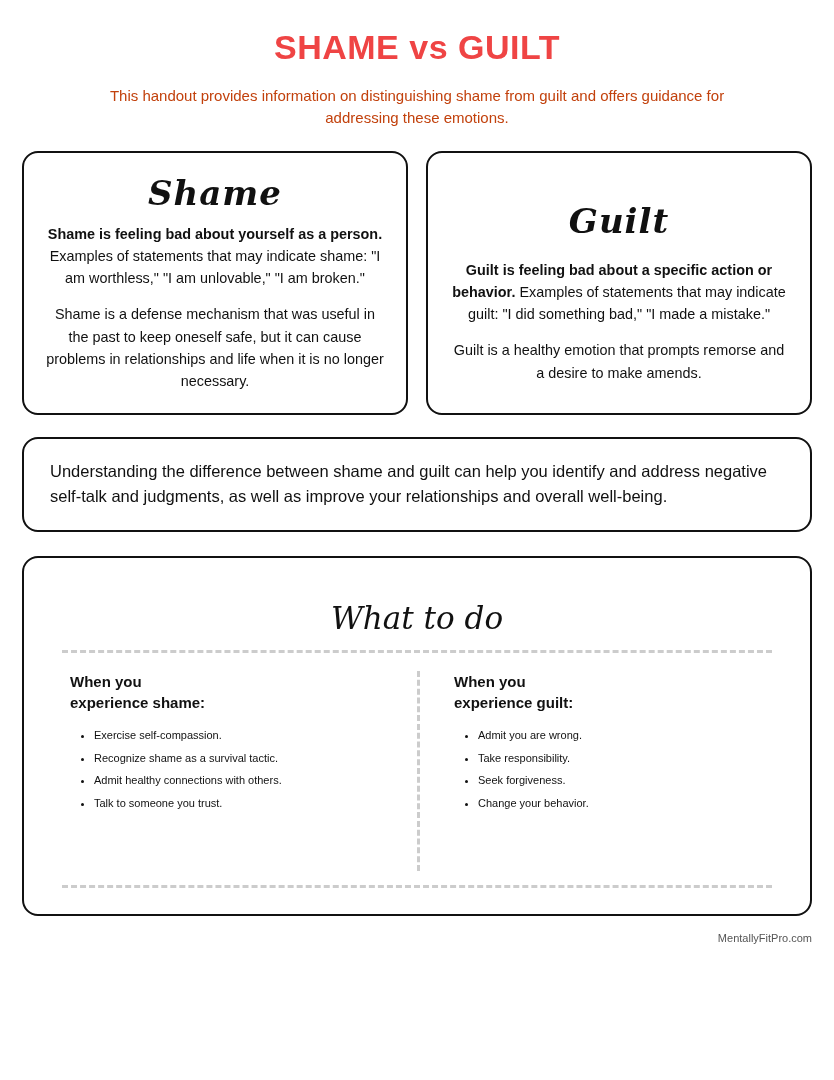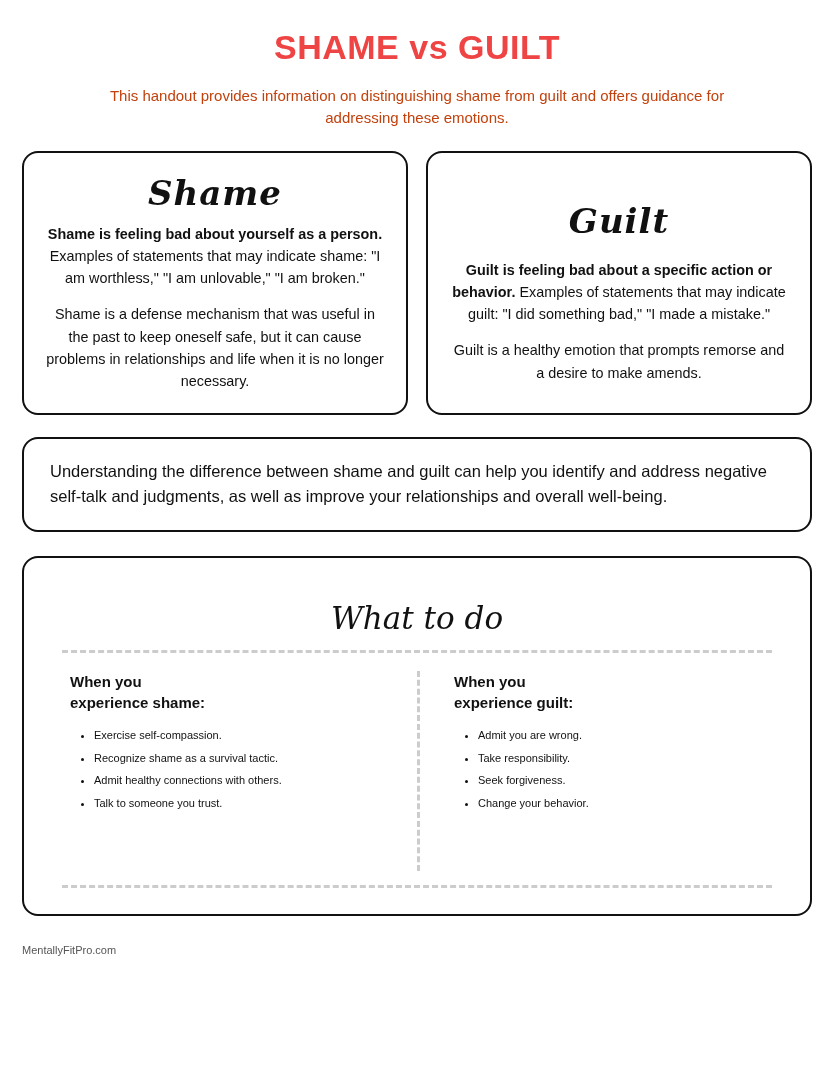--- a/index.html
+++ b/index.html
@@ -136,24 +136,24 @@
   .what-col li {
     font-size: 11px;
     line-height: 1.6;
     margin-bottom: 5px;
   }
   .dashed-bottom {
     border-top: 3px dashed #cccccc;
     margin: 14px 12px 0 12px;
   }
   .footer {
-    text-align: left;
+    text-align: right;
     font-size: 11px;
     color: #555;
-    margin-top: 28px;
+    margin-top: 16px;
   }
 </style>
 </head>
 <body>
 
 <div class="page">
 
   <h1 class="title">SHAME vs GUILT</h1>
 
   <p class="subtitle">This handout provides information on distinguishing shame from guilt and offers guidance for addressing these emotions.</p>

